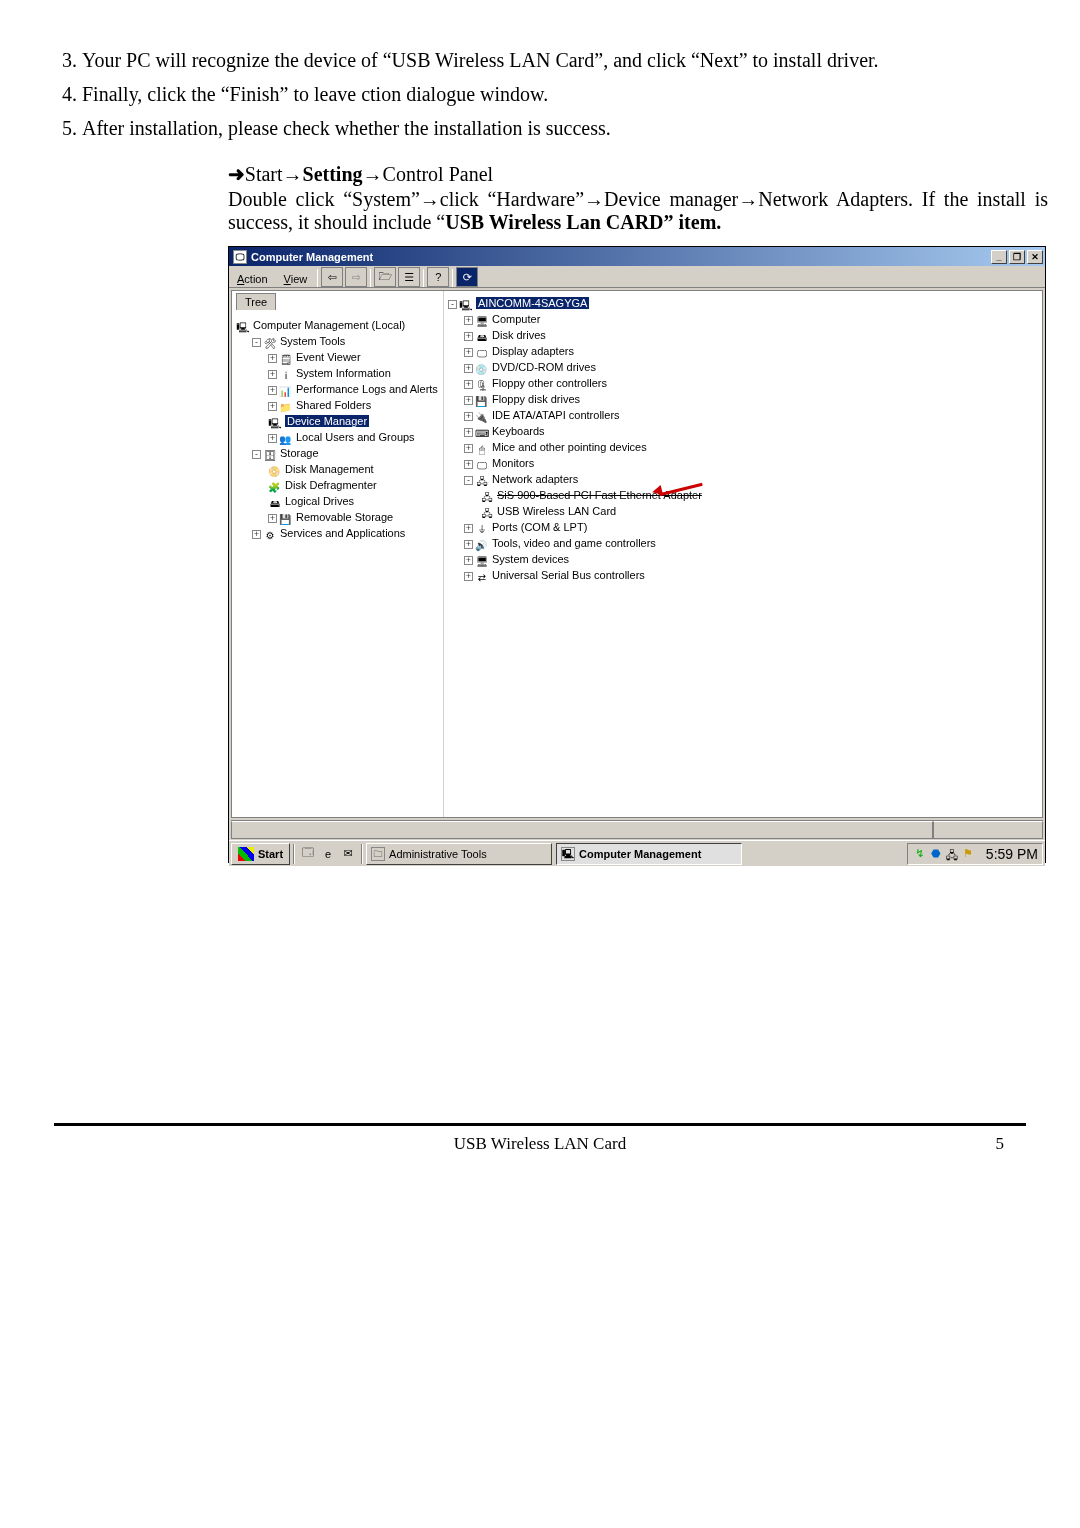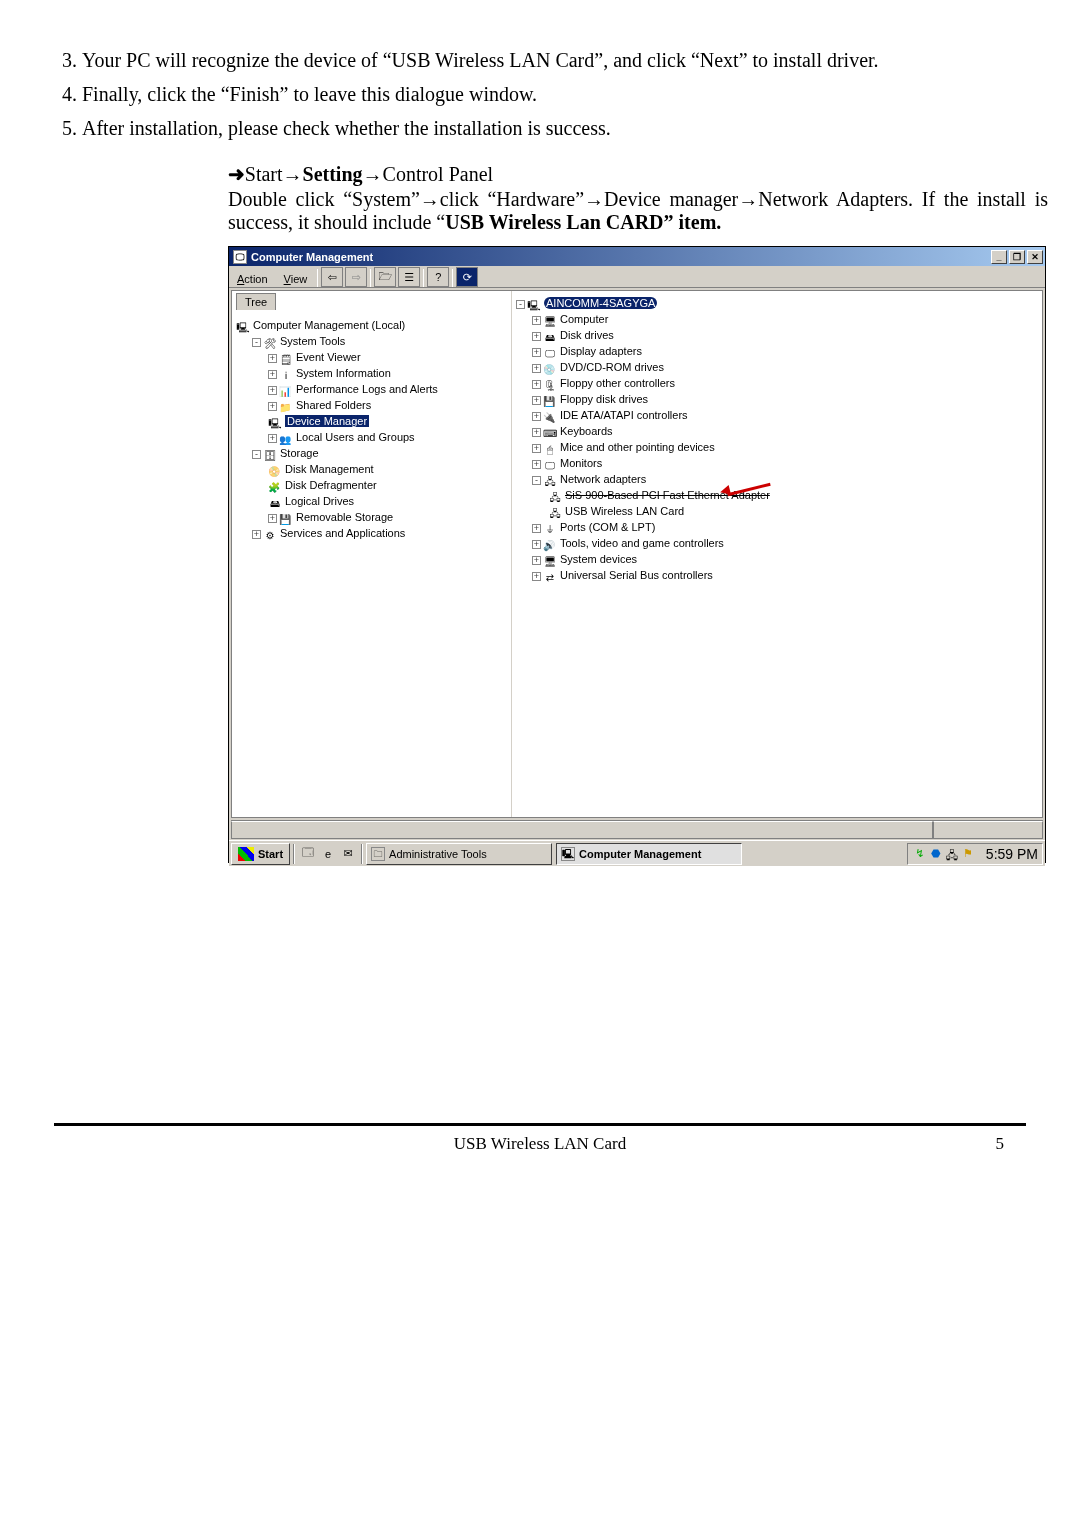--- a/index.html
+++ b/index.html
@@ -41,30 +41,30 @@
     .win-menubar { height: 22px; background: #d4d0c8; display:flex; align-items:flex-end; border-bottom:1px solid #808080;}
     .win-menu-item { padding: 2px 8px; }
     .win-menu-item u { text-decoration: underline; }
     .win-menu-sep { width:1px; height:18px; background:#808080; border-right:1px solid #fff; margin:0 2px;}
     .tool-btn {
       width:22px; height:20px; border:1px solid #808080; background:#d4d0c8;
       margin:0 1px; display:inline-flex; align-items:center; justify-content:center;
       font-size:11px;
     }
     .win-body { display:flex; height: 528px; background:#fff; border:1px solid #808080; margin:2px;}
-    .tree-pane { width: 280px; border-right:1px solid #d4d0c8; background:#fff; position:relative; overflow:hidden;}
+    .tree-pane { width: 212px; border-right:1px solid #d4d0c8; background:#fff; position:relative; overflow:hidden;}
     .device-pane { flex:1; background:#fff; overflow:hidden; }
     .tree-tab { position:absolute; top:2px; left:4px; padding:2px 8px; background:#d4d0c8; border:1px solid #808080; border-bottom:none; font-size:11px;}
     ul.tree { list-style:none; margin:26px 0 0 4px; padding:0; font-size:11px; color:#000;}
     ul.tree ul { list-style:none; margin:0; padding-left:16px;}
     ul.tree li { white-space:nowrap; line-height:16px; padding:0;}
     .exp { display:inline-block; width:9px; height:9px; border:1px solid #888; text-align:center; line-height:7px; font-size:9px; margin-right:2px; background:#fff; color:#444;}
     .ticon { display:inline-block; width:14px; height:12px; margin-right:3px; font-size:10px; text-align:center; vertical-align:middle;}
     .sel-dm { background:#0a246a; color:#fff; padding:0 2px;}
-    .sel-root { background:#0a246a; color:#fff; padding:0 2px;border-radius:6px;}
+    .sel-root { background:#0a246a; color:#fff; padding:0 2px;}
     .red-arrow { position:absolute; width:50px; height:18px; }
     .red-arrow::before{
       content:""; position:absolute; width:44px; height:3px; background:#c00; left:5px; top:9px;
       transform: rotate(-14deg);
     }
     .red-arrow::after{
       content:""; position:absolute; width:0;height:0; left:-2px; top:7px;
       border-top:5px solid transparent; border-bottom:5px solid transparent; border-right:10px solid #c00;
       transform: rotate(-14deg);
     }
@@ -96,21 +96,21 @@
     .footer-row .footer-title { flex:1; text-align:center;}
     .footer-row .footer-page { width:200px; text-align:right; padding-right:22px;}
     .strike { text-decoration: line-through; }
   </style>
 </head>
 <body>
 
 <div class="page">
   <ol class="main-list" start="3">
     <li>Your PC will recognize the device of “USB Wireless LAN Card”, and click “Next” to install driver.</li>
-    <li> Finally, click the “Finish” to leave this dialogue window.</li>
+    <li> Finally, click the “Finish” to leave ction dialogue window.</li>
     <li> After installation, please check whether the installation is success.</li>
   </ol>
 
   <div class="instruction-block">
     <div class="instruction-line1">
       <span class="arrow">➜</span><span>Start→</span><span class="bold">Setting</span><span>→Control Panel</span>
     </div>
     <div class="justify">
        <span>Double click “System”→click “Hardware”→Device manager→Network Adapters. If the install is success, it should include “</span><span class="bold">USB Wireless Lan CARD” item.</span>
     </div>

